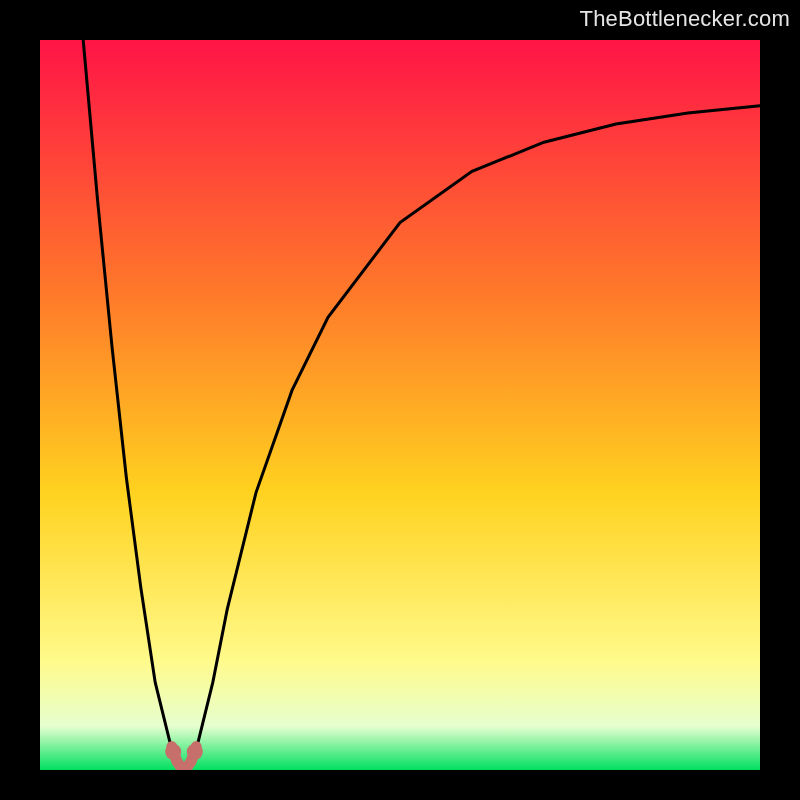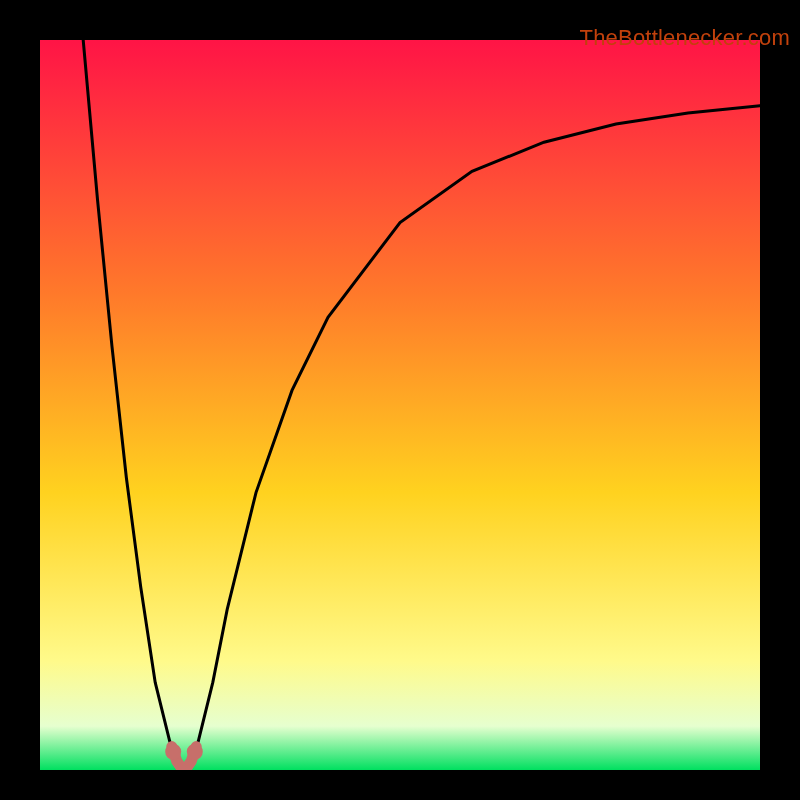--- a/index.html
+++ b/index.html
@@ -22,23 +22,22 @@
     position: absolute;
     left: 40px;
     top: 40px;
   }
   .attribution {
     position: absolute;
     top: 6px;
     right: 10px;
     font-family: Arial, Helvetica, sans-serif;
     font-size: 22px;
-    color: #c2410c;
+    color: #e5e5e5;
     letter-spacing: 0.2px;
-    margin-top: 19px;
   }
 </style>
 </head>
 <body>
 
 <div class="frame">
 
   <svg class="plot" width="720" height="730" viewBox="0 0 720 730" xmlns="http://www.w3.org/2000/svg">
     <defs>
       <linearGradient id="bgGrad" x1="0" y1="0" x2="0" y2="1">

